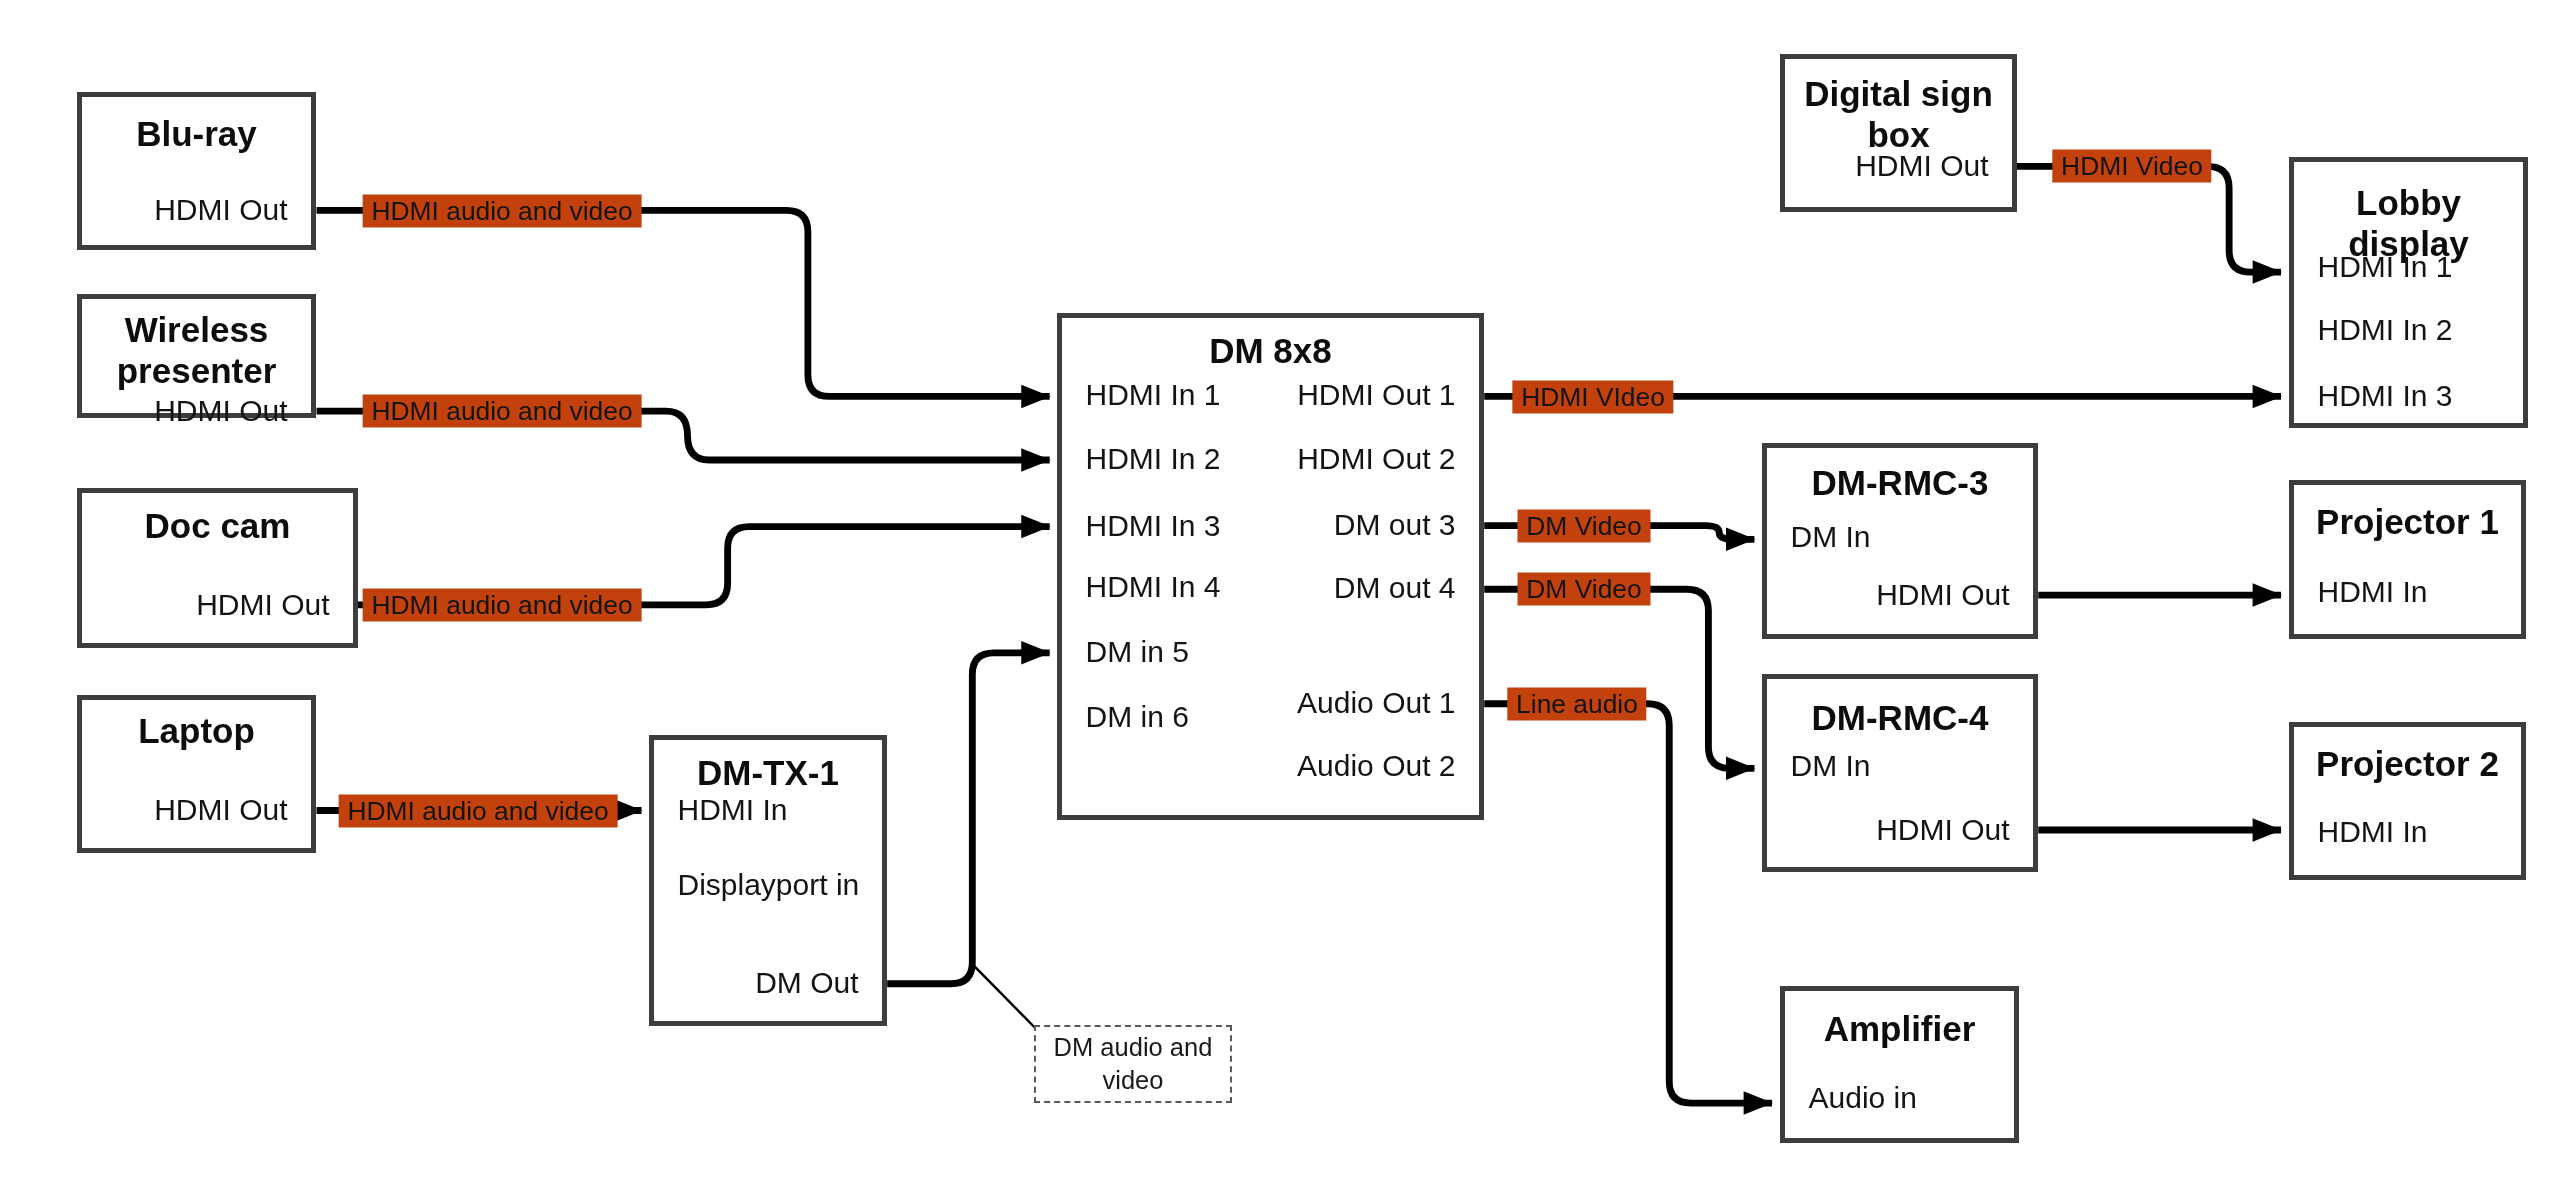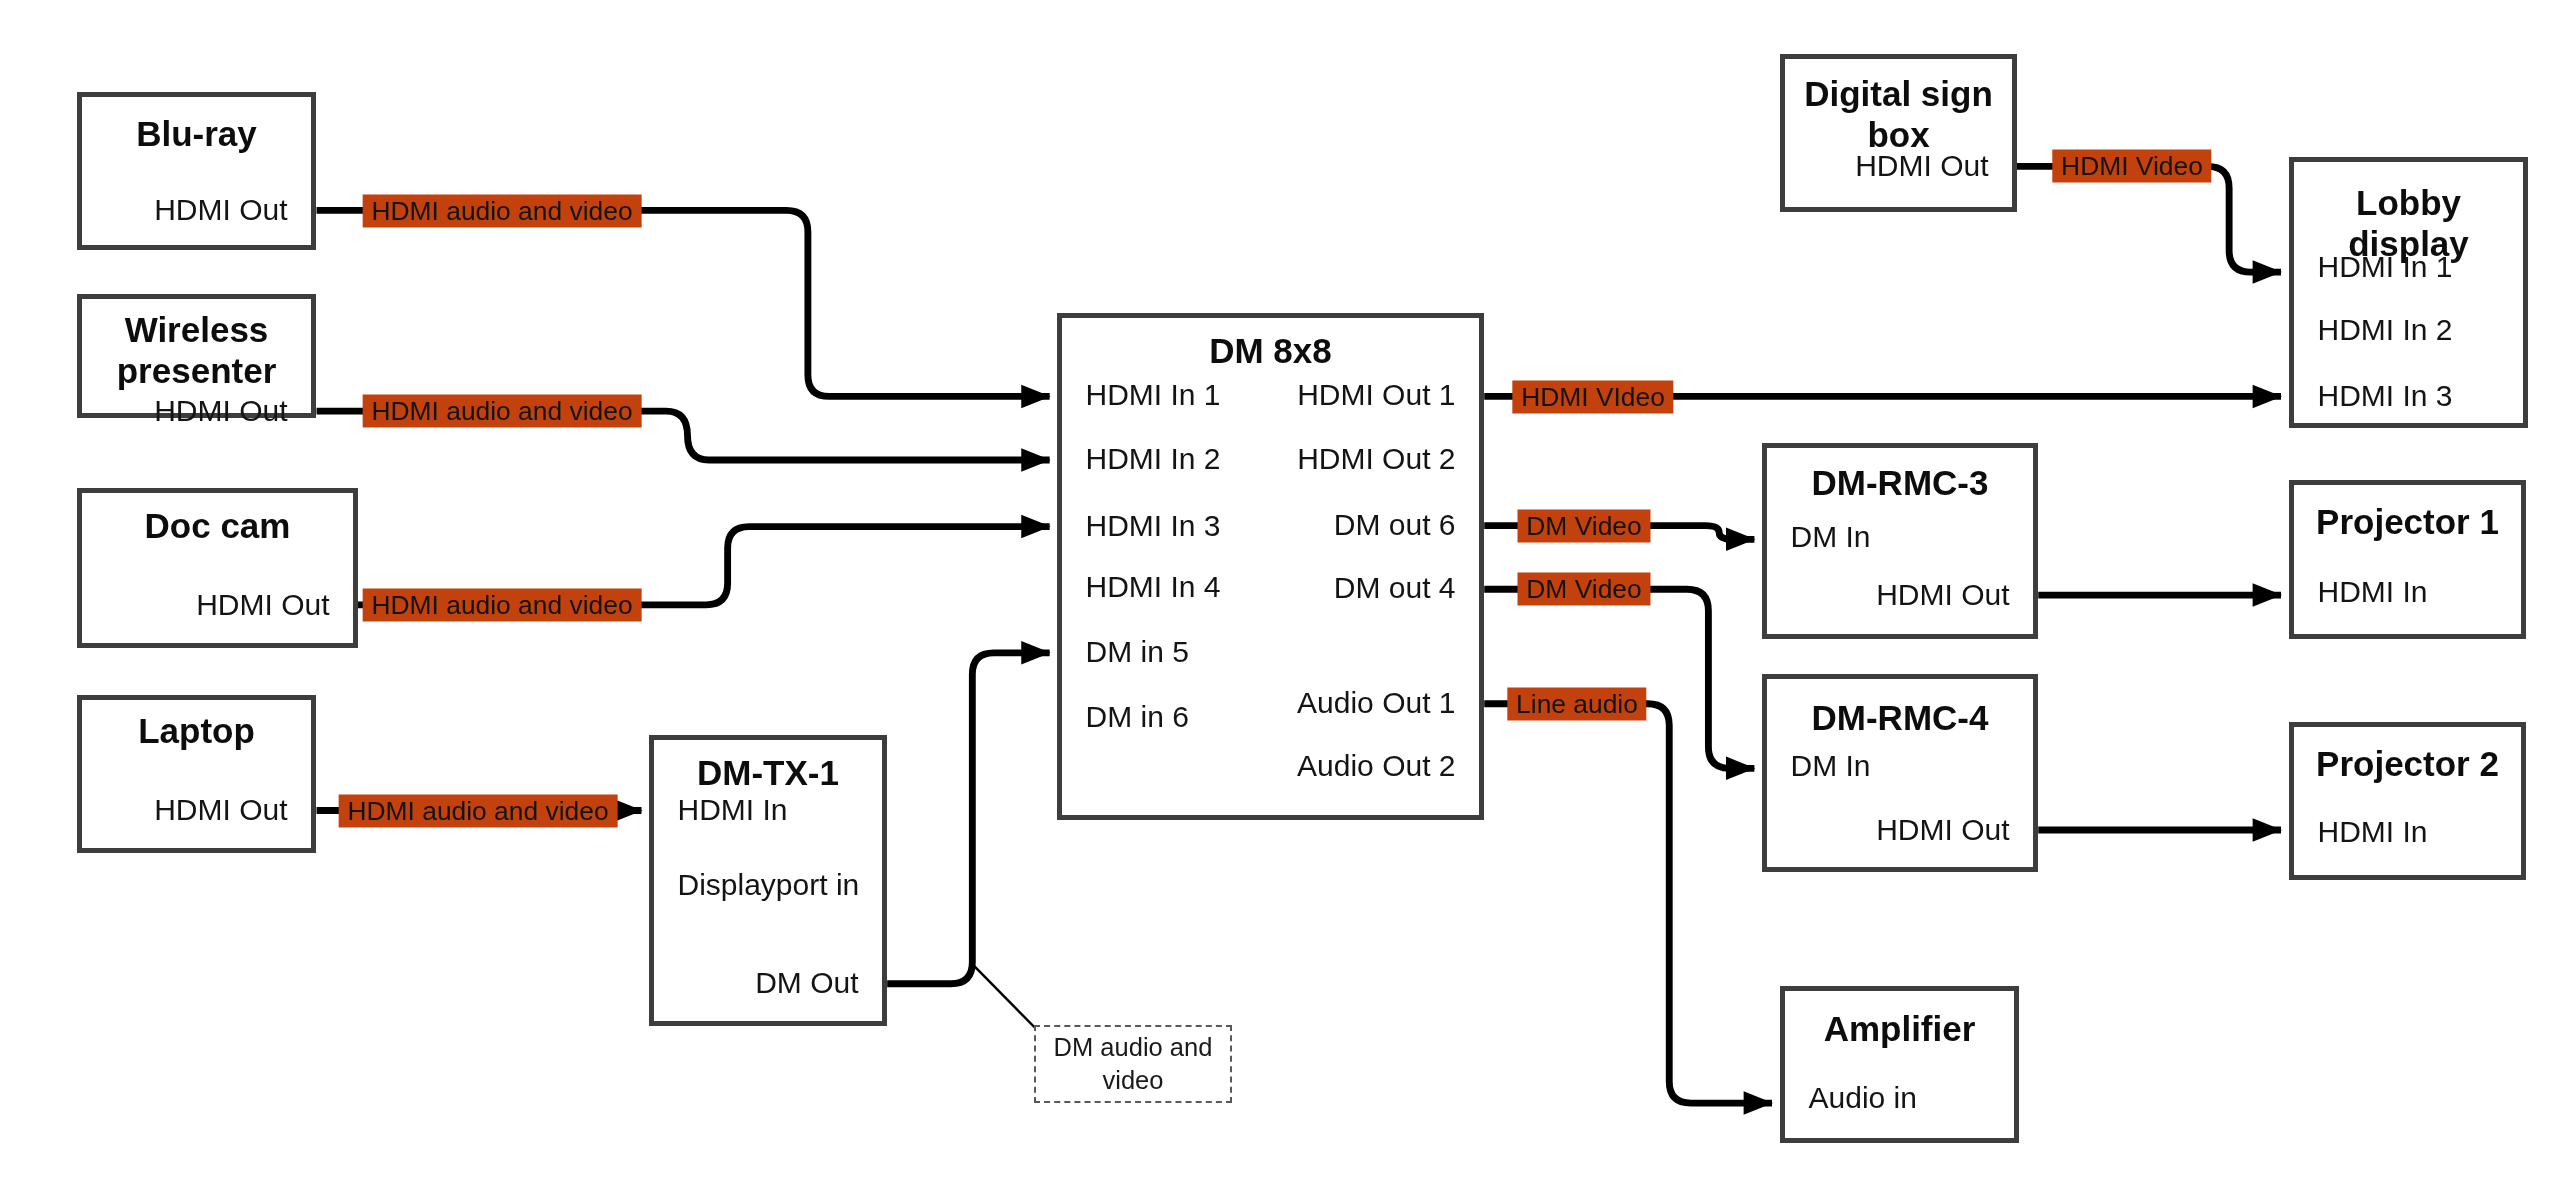--- a/index.html
+++ b/index.html
@@ -83,21 +83,21 @@
     <div class="node" style="left: 1057px; top: 313px; width: 427px; height: 507px;">
       <div class="node-title" style="top: 11.7px;">DM 8x8</div>
       <div class="port left" style="top: 77px;">HDMI In 1</div>
       <div class="port left" style="top: 141px;">HDMI In 2</div>
       <div class="port left" style="top: 208px;">HDMI In 3</div>
       <div class="port left" style="top: 269px;">HDMI In 4</div>
       <div class="port left" style="top: 334px;">DM in 5</div>
       <div class="port left" style="top: 399px;">DM in 6</div>
       <div class="port right" style="top: 77px;">HDMI Out 1</div>
       <div class="port right" style="top: 141px;">HDMI Out 2</div>
-      <div class="port right" style="top: 207px;">DM out 6</div>
+      <div class="port right" style="top: 207px;">DM out 3</div>
       <div class="port right" style="top: 270px;">DM out 4</div>
       <div class="port right" style="top: 385px;">Audio Out 1</div>
       <div class="port right" style="top: 448px;">Audio Out 2</div>
     </div>
     <div class="node" style="left: 1780px; top: 54px; width: 237px; height: 158px;">
       <div class="node-title" style="top: 13.7px;">Digital sign
 box</div>
       <div class="port right" style="top: 107px;">HDMI Out</div>
     </div>
     <div class="node" style="left: 2289px; top: 157px; width: 239px; height: 271px;">

